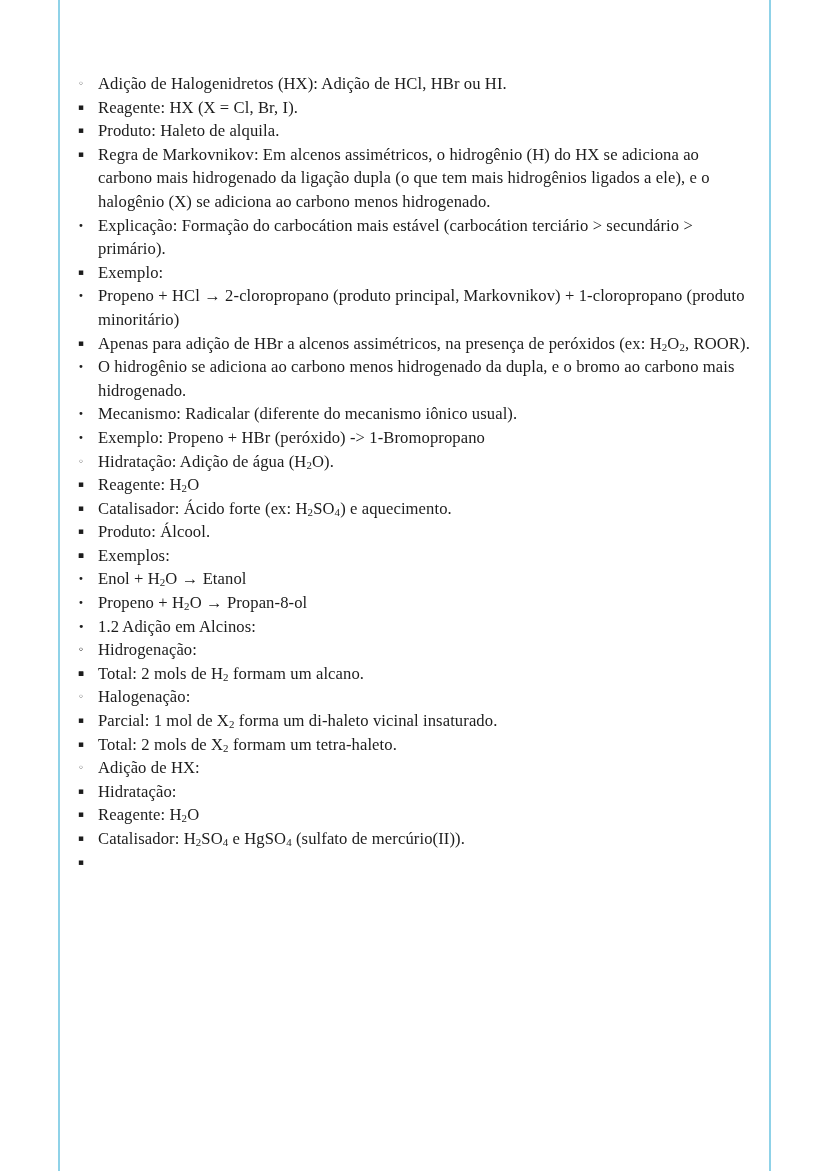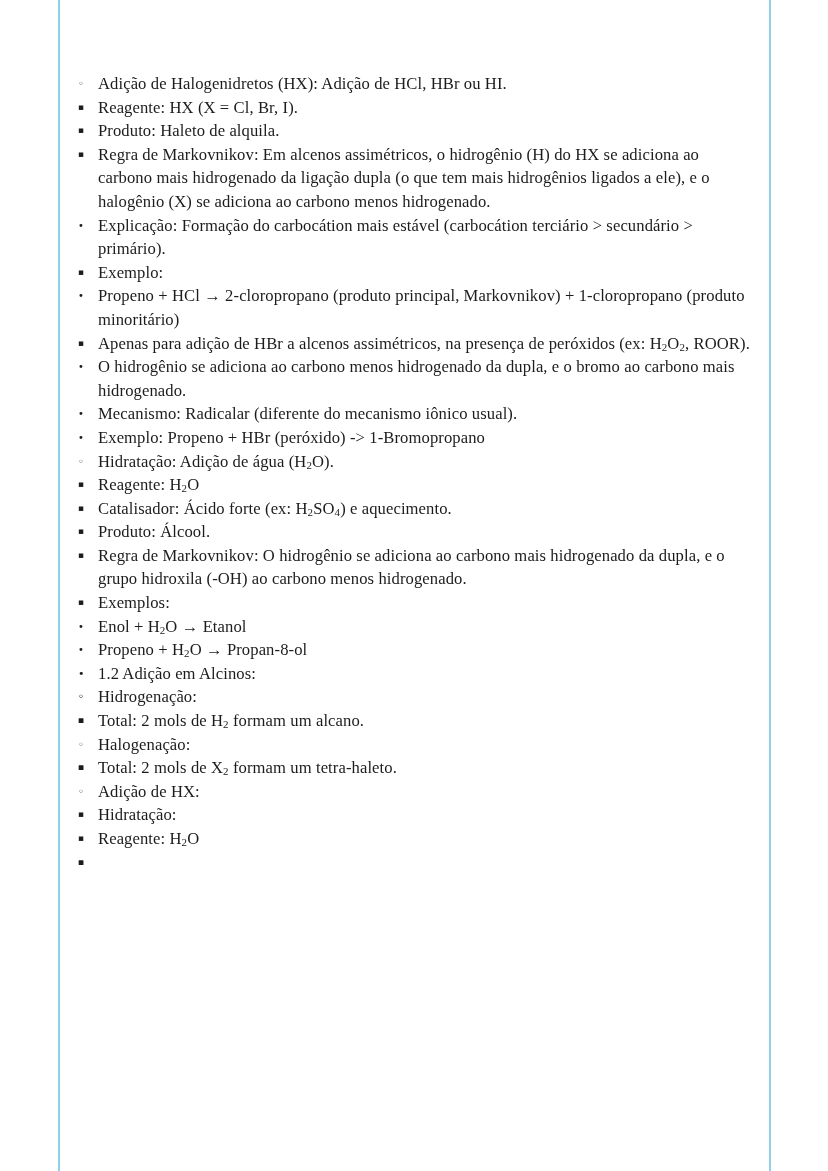--- a/index.html
+++ b/index.html
@@ -177,21 +177,20 @@
           <span><span>Catalisador: Ácido forte (ex: H</span><sub>2</sub><span>SO</span><sub>4</sub><span>) e aquecimento.</span></span>
         </li>
 
         <li class="item">
           <span class="bul">▪</span>
           <span>Produto: Álcool.</span>
         </li>
 
         <li class="item">
           <span class="bul">▪</span>
-          <span>Regra de Markovnikov: O hidrogênio se adiciona ao carbono mais hidrogenado da dupla, e o grupo hidroxila (-OH) ao carbono menos hidrogenado.</span>
         </li>
 
         <li class="item">
           <span class="bul">▪</span>
           <span>Exemplos:</span>
         </li>
 
         <ul class="lvl l4">
           <li class="item">
             <span class="bul">•</span>
@@ -235,20 +234,21 @@
         </ul>
 
         <li class="item">
           <span class="bul">◦</span>
           <span>Halogenação:</span>
         </li>
 
         <ul class="lvl l3">
           <li class="item">
             <span class="bul">▪</span>
+            <span><span>Parcial: 1 mol de X</span><sub>2</sub><span> forma um di-haleto vicinal insaturado.</span></span>
           </li>
           <li class="item">
             <span class="bul">▪</span>
             <span><span>Total: 2 mols de X</span><sub>2</sub><span> formam um tetra-haleto.</span></span>
           </li>
         </ul>
 
         <li class="item">
           <span class="bul">◦</span>
           <span>Adição de HX:</span>
@@ -265,20 +265,21 @@
           <span>Hidratação:</span>
         </li>
 
         <ul class="lvl l3">
           <li class="item">
             <span class="bul">▪</span>
             <span><span>Reagente: H</span><sub>2</sub><span>O</span></span>
           </li>
           <li class="item">
             <span class="bul">▪</span>
+            <span><span>Catalisador: H</span><sub>2</sub><span>SO</span><sub>4</sub><span> e HgSO</span><sub>4</sub><span> (sulfato de mercúrio(II)).</span></span>
           </li>
           <li class="item">
             <span class="bul">▪</span>
           </li>
         </ul>
 
       </ul>
     </ul>
 
   </div>

